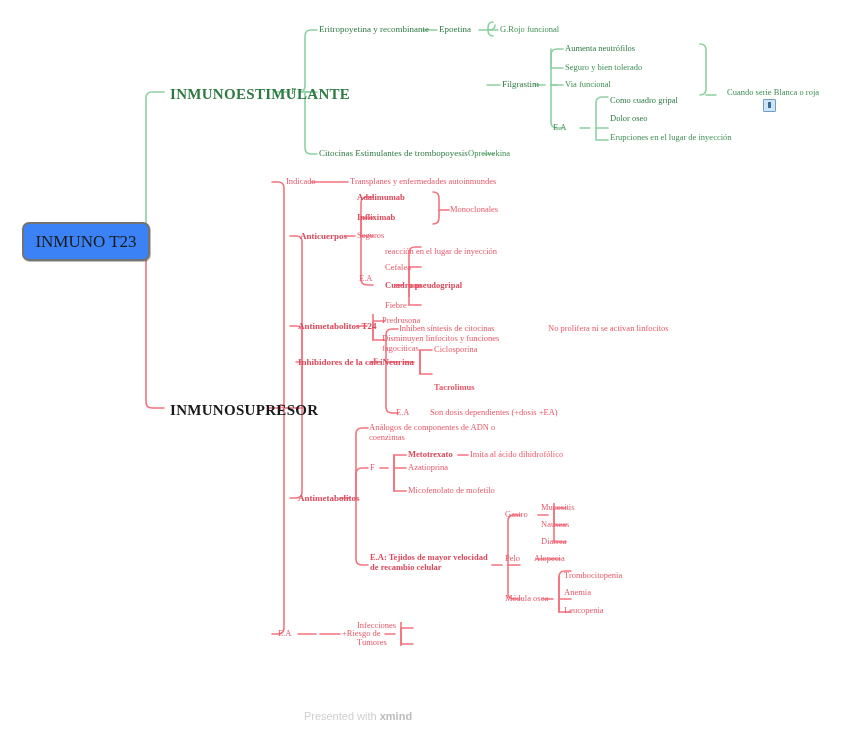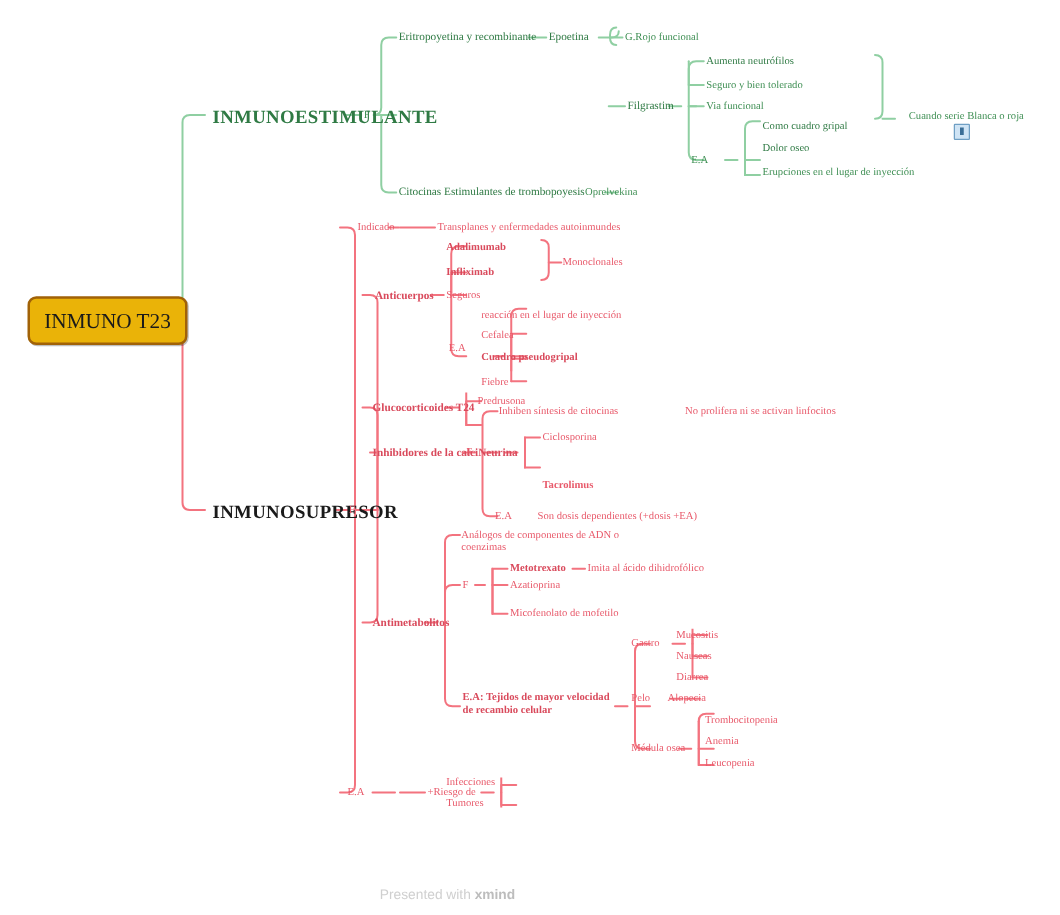--- a/index.html
+++ b/index.html
@@ -12,22 +12,22 @@
   .g  {color:#3f8f54;}          
   .r  {color:#e8596a;}          
   .rb {color:#d94a5c;font-weight:bold;}
   .gb {color:#2f7a44;font-weight:normal;}
   .sm {font-size:8.5px;}
   .md {font-size:9px;}
   .xl {font-size:15px;font-weight:bold;letter-spacing:.3px;}
   .wrap{white-space:normal;}
 
   #root-node{
-    position:absolute;left:22px;top:237px;width:124px;height:35px;
-    background:#eab308;border:2px solid #a16207;border-radius:7px;
+    position:absolute;left:22px;top:222px;width:124px;height:35px;
+    background:#3b82f6;border:2px solid #737373;border-radius:7px;
     display:flex;align-items:center;justify-content:center;
     box-shadow:1px 1px 0 rgba(0,0,0,.25);
     font-size:17px;color:#1a1a1a;font-family:"Liberation Serif", serif;
   }
 
   #note-icon{
     position:absolute;left:763px;top:99px;width:11px;height:11px;
     background:#cfe4f5;border:1px solid #6f9fc4;border-radius:1px;
   }
   #note-icon::after{
@@ -199,22 +199,23 @@
   <div class="node sm rb" style="left:357px;top:213px;">Infliximab</div>
   <div class="node sm r" style="left:357px;top:231px;">Seguros</div>
   <div class="node sm r" style="left:450px;top:205px;">Monoclonales</div>
 
   <div class="node sm r" style="left:359px;top:274px;">E.A</div>
   <div class="node sm r" style="left:385px;top:247px;">reacción en el lugar de inyección</div>
   <div class="node sm r" style="left:385px;top:263px;">Cefalea</div>
   <div class="node sm rb" style="left:385px;top:281px;">Cuadro pseudogripal</div>
   <div class="node sm r" style="left:385px;top:301px;">Fiebre</div>
 
-  <div class="node md rb" style="left:298px;top:321px;">Glucocorticoides T24</div>
+  <div class="node md rb" style="left:298px;top:321px;">Antimetabolitos T24</div>
   <div class="node sm r" style="left:382px;top:316px;">Predrusona</div>
+  <div class="node sm r wrap" style="left:382px;top:334px;width:130px;">Disminuyen linfocitos y funciones fagociticas</div>
 
   <div class="node md rb" style="left:298px;top:357px;">Inhibidores de la calciNeurina</div>
   <div class="node sm r" style="left:399px;top:324px;">Inhiben síntesis de citocinas</div>
   <div class="node sm r" style="left:548px;top:324px;">No prolifera ni se activan linfocitos</div>
   <div class="node sm r" style="left:373px;top:357px;">F</div>
   <div class="node sm r" style="left:434px;top:345px;">Ciclosporina</div>
   <div class="node sm r" style="left:434px;top:383px;font-weight:bold;">Tacrolimus</div>
   <div class="node sm r" style="left:396px;top:408px;">E.A</div>
   <div class="node sm r" style="left:430px;top:408px;">Son dosis dependientes (+dosis +EA)</div>
 

